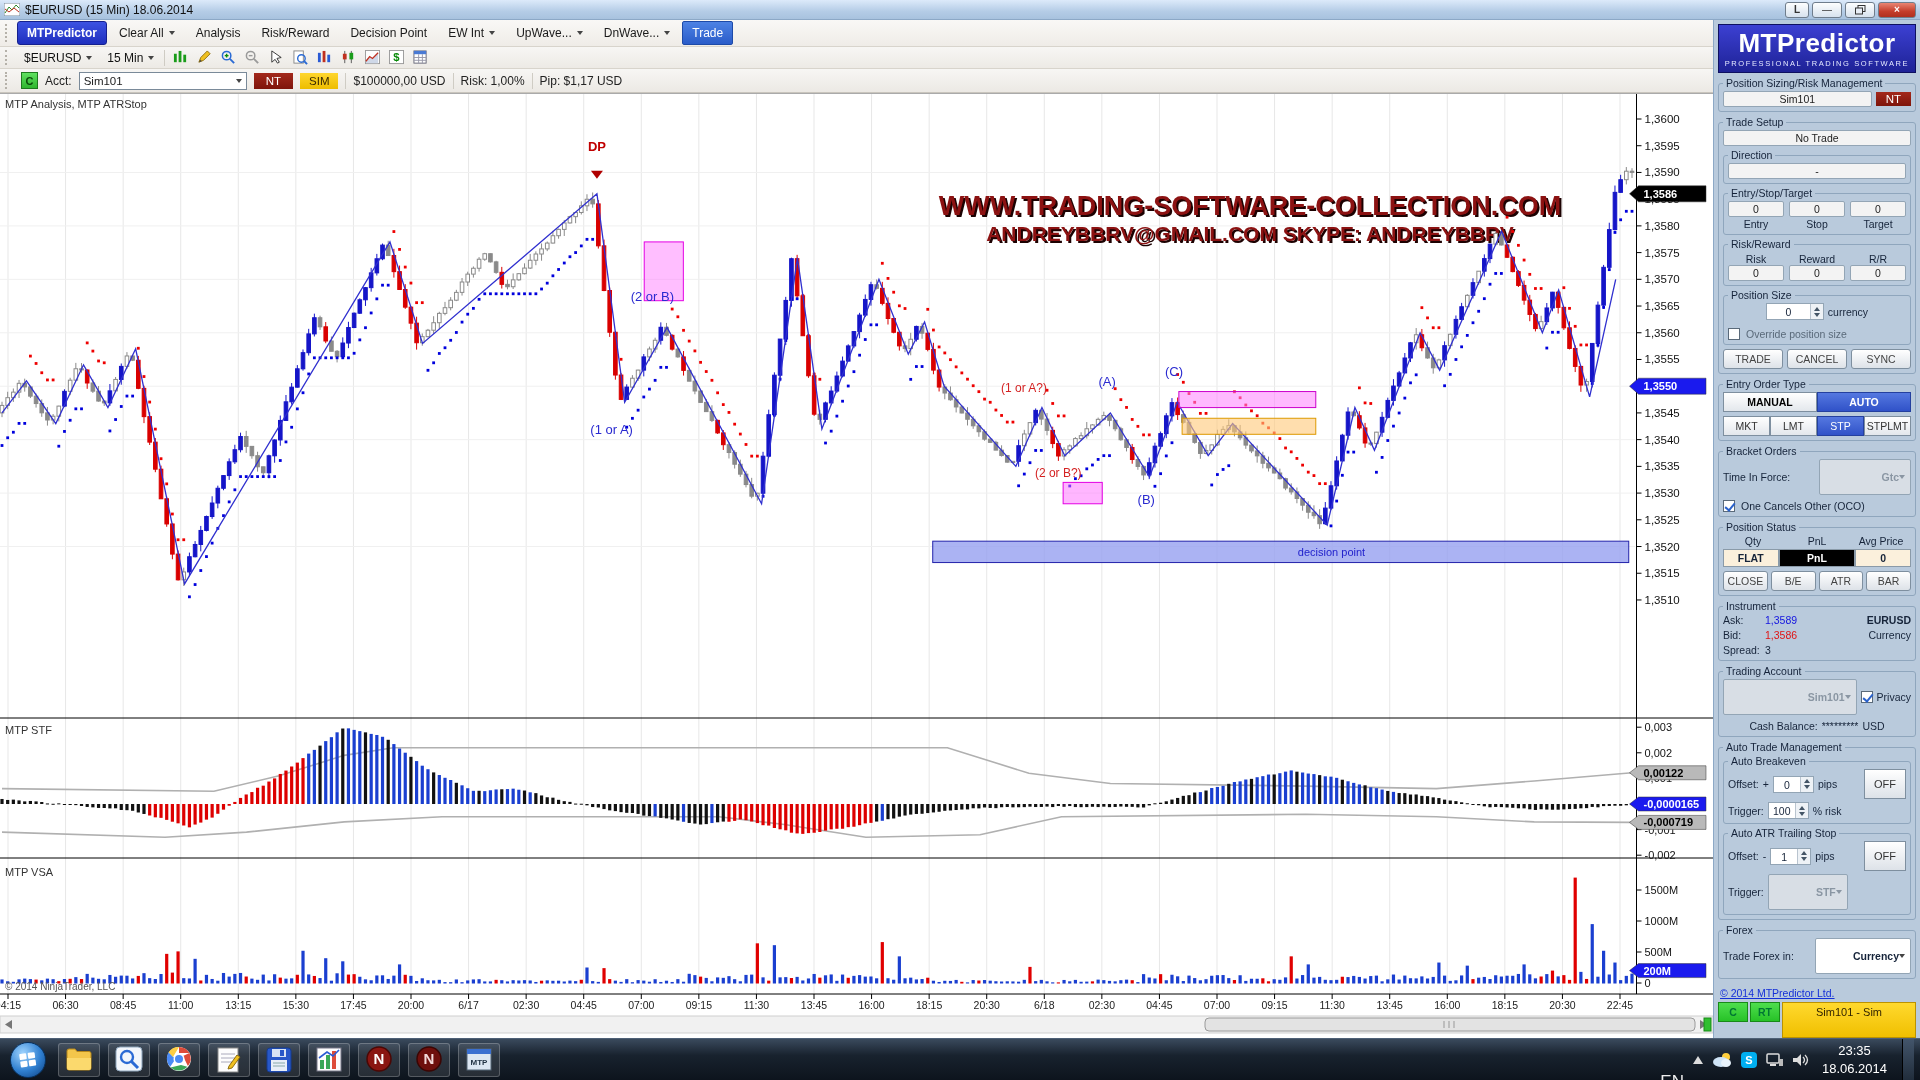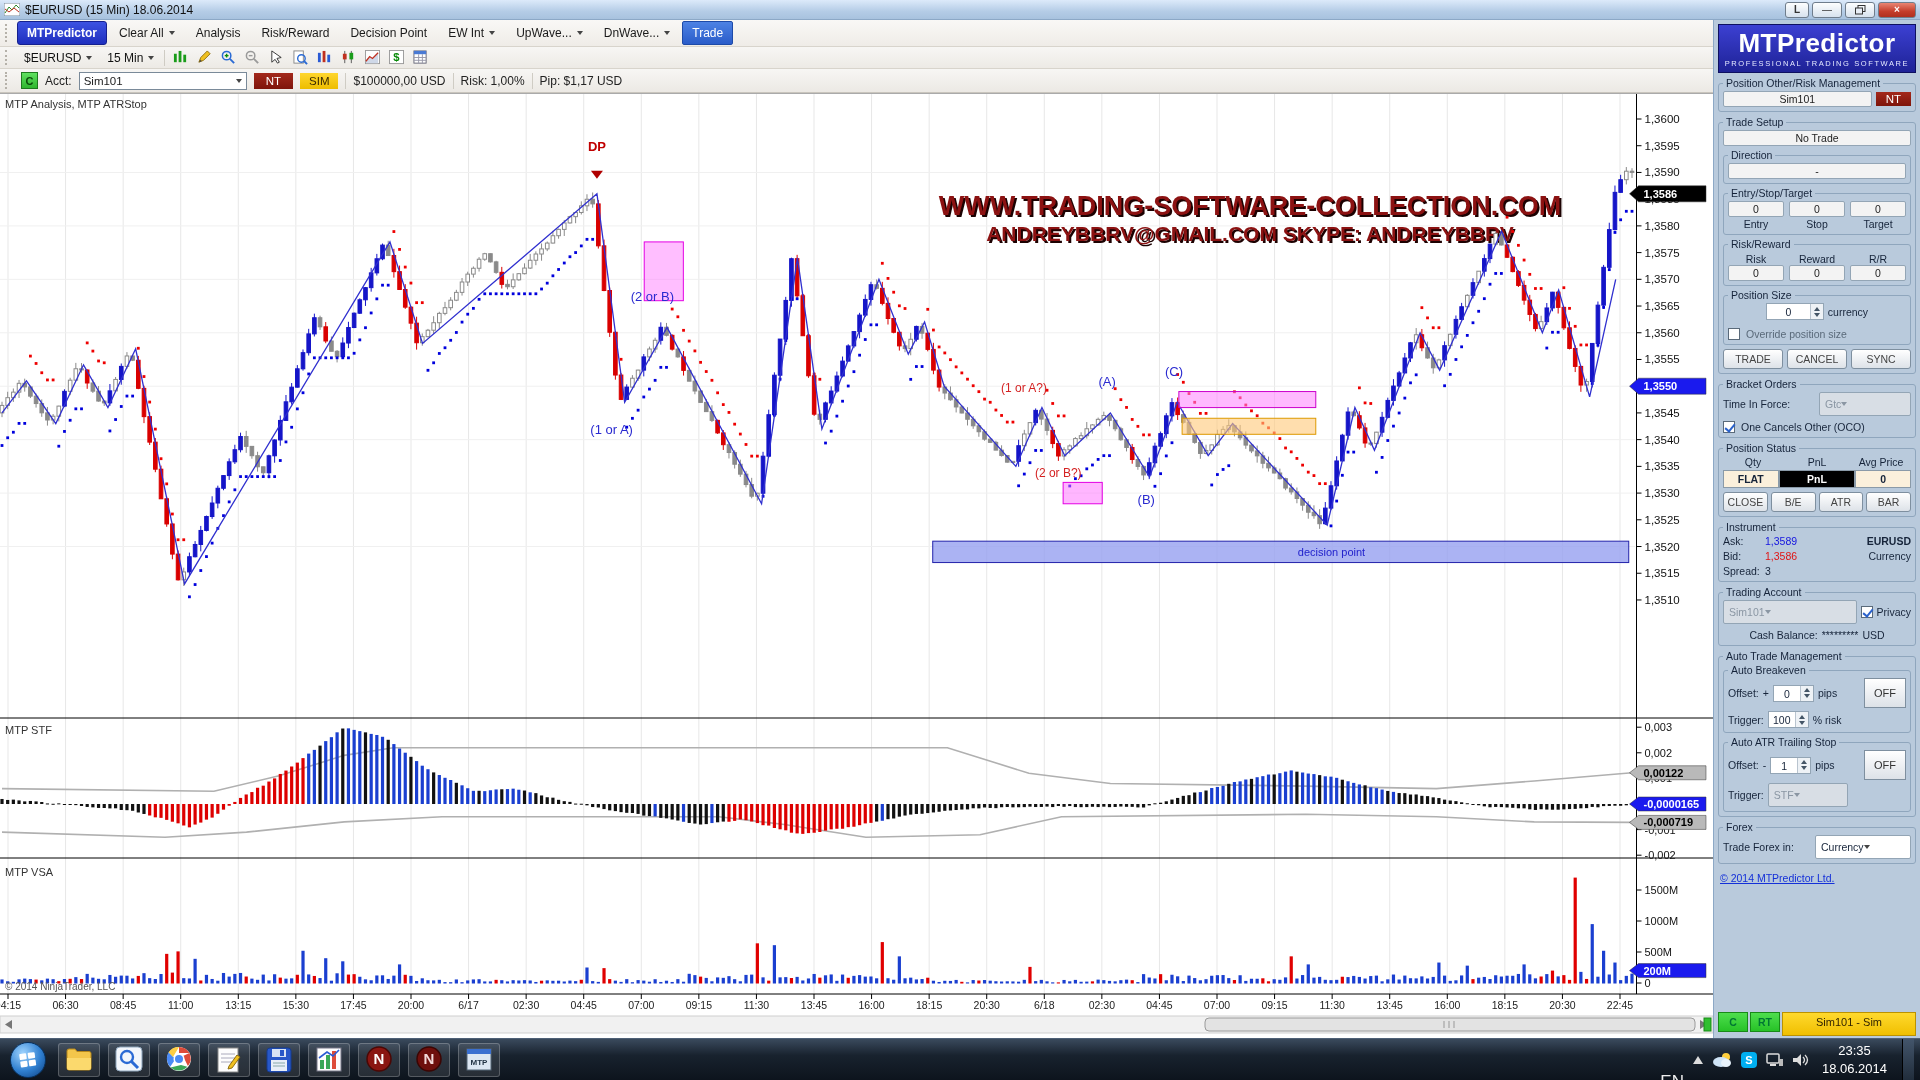--- a/index.html
+++ b/index.html
@@ -65,41 +65,41 @@
   .sbtn { height:20px; background:linear-gradient(#ffffff,#dde2e8); border:1px solid #7e8f9f; border-radius:3px;
     font-size:10.5px; color:#444; display:flex; align-items:center; justify-content:center; flex:1; }
   .seg { height:20px; border:1px solid #7e8f9f; background:linear-gradient(#ffffff,#e3e7ec); color:#333;
     display:flex; align-items:center; justify-content:center; flex:1; font-size:10.5px; }
   .seg.sel { background:linear-gradient(#5578e0,#3052c8); color:#fff; border-color:#24409f; }
   .seg.manual { font-weight:bold; color:#000; }
   .seg.auto { font-weight:bold; }
   .cb { width:12px; height:12px; background:#fff; border:1px solid #5a6a7a; display:inline-block; position:relative; flex:none; }
   .cb.checked::after { content:""; position:absolute; left:3px; top:0px; width:4px; height:8px;
     border:solid #2a62cc; border-width:0 2px 2px 0; transform:rotate(40deg); }
-  .ddl { background:#fff; border:1px solid #93a5b5; height:24px; display:flex; align-items:center;
-    justify-content:flex-start; padding:0 5px; border-radius:2px; }
+  .ddl { background:#fff; border:1px solid #93a5b5; height:36px; display:flex; align-items:center;
+    justify-content:flex-end; padding:0 5px; border-radius:2px;font-weight:bold; }
   .ddl.disabled { background:#d8dee5; color:#8a96a3; }
   .spin { display:flex; border:1px solid #93a5b5; background:#fff; height:17px; }
   .spin .val { width:26px; text-align:center; line-height:16px; }
   .spin .arrs { width:13px; border-left:1px solid #b9c4cf; display:flex; flex-direction:column;
     align-items:center; justify-content:center; gap:2px; background:#eef2f6; }
   .aup { width:0; height:0; border-left:3px solid transparent; border-right:3px solid transparent; border-bottom:4px solid #456; }
   .adn { width:0; height:0; border-left:3px solid transparent; border-right:3px solid transparent; border-top:4px solid #456; }
   .statcell { flex:1; height:18px; text-align:center; line-height:17px; border:1px solid #8a9aa8; background:#fbf0dc; font-weight:bold; }
   .statcell.dark { background:#000; color:#fff; }
   .hdr3 { flex:1; text-align:center; font-size:10.5px; }
   .instr-grid { display:grid; grid-template-columns:42px 52px 1fr; row-gap:3px; align-items:center; }
   .blue { color:#1414e0; } .red { color:#e01414; } .boldtxt { font-weight:bold; }
   .offbtn { width:42px; height:30px; background:linear-gradient(#ffffff,#dde2e8); border:1px solid #7e8f9f;
     display:flex; align-items:center; justify-content:center; font-size:11px; color:#333; }
   .copyright { color:#1430d8; text-decoration:underline; font-size:10.5px; margin:4px 0 3px 2px; }
   .side-status { margin-top:auto; display:flex; gap:2px; padding-bottom:2px; }
   .ss-g { width:30px; height:20px; background:linear-gradient(#4ede4e,#27c227); border:1px solid #188a18;
     text-align:center; line-height:19px; color:#073; font-weight:bold; }
-  .ss-y { flex:1; height:24px; background:linear-gradient(#ffd92e,#f0bf00); border:1px solid #bb9200;
+  .ss-y { flex:1; height:36px; background:linear-gradient(#ffd92e,#f0bf00); border:1px solid #bb9200;
     text-align:center; line-height:19px; color:#332500; font-size:11px; }
 
   
   .taskbar { position:absolute; left:0; bottom:0; width:1920px; height:42px;
     background:linear-gradient(#3a4a5d,#18222e 40%,#0d141d); border-top:1px solid #4e6076; display:flex; align-items:center; }
   .orb { width:36px; height:36px; border-radius:50%; margin:0 8px 0 10px;
     background:radial-gradient(circle at 35% 30%, #9fd4ff, #2f7fd0 55%, #0c3e7e); border:1px solid #07315f;
     display:flex; align-items:center; justify-content:center; }
   .task-icon { width:42px; height:34px; margin:0 4px; border-radius:3px; background:rgba(255,255,255,0.10);
     border:1px solid rgba(255,255,255,0.22); display:flex; align-items:center; justify-content:center; }
@@ -1934,21 +1934,21 @@
       </div>
     </div>
 
     <div class="sidebar">
       <div class="logo">
         <div class="logo-main">MTPredictor</div>
         <div class="logo-tag">PROFESSIONAL TRADING SOFTWARE</div>
       </div>
 
       <fieldset class="group">
-        <legend>Position Other/Risk Management</legend>
+        <legend>Position Sizing/Risk Management</legend>
         <div class="srow">
           <div class="sfield" style="flex:1">Sim101</div>
           <div class="chip-nt" style="padding:1px 10px">NT</div>
         </div>
       </fieldset>
 
       <fieldset class="group">
         <legend>Trade Setup</legend>
         <div class="sfield">No Trade</div>
         <fieldset class="group" style="margin:3px 0">
@@ -2006,20 +2006,33 @@
             <span style="color:#5a6a7a">Override position size</span>
           </div>
         </fieldset>
         <div class="srow">
           <div class="sbtn">TRADE</div>
           <div class="sbtn">CANCEL</div>
           <div class="sbtn">SYNC</div>
         </div>
       </fieldset>
 
+      <fieldset class="group">
+        <legend>Entry Order Type</legend>
+        <div class="srow" style="gap:0;margin-bottom:4px">
+          <div class="seg manual">MANUAL</div>
+          <div class="seg sel auto">AUTO</div>
+        </div>
+        <div class="srow" style="gap:0">
+          <div class="seg">MKT</div>
+          <div class="seg">LMT</div>
+          <div class="seg sel">STP</div>
+          <div class="seg">STPLMT</div>
+        </div>
+      </fieldset>
 
       <fieldset class="group">
         <legend>Bracket Orders</legend>
         <div class="srow" style="justify-content:space-between">
           <span>Time In Force:</span>
           <span class="ddl disabled" style="width:92px">
             <span>Gtc</span>
               <span class="darr" style="border-top-color:#8a96a3"></span>
           </span>
         </div>

